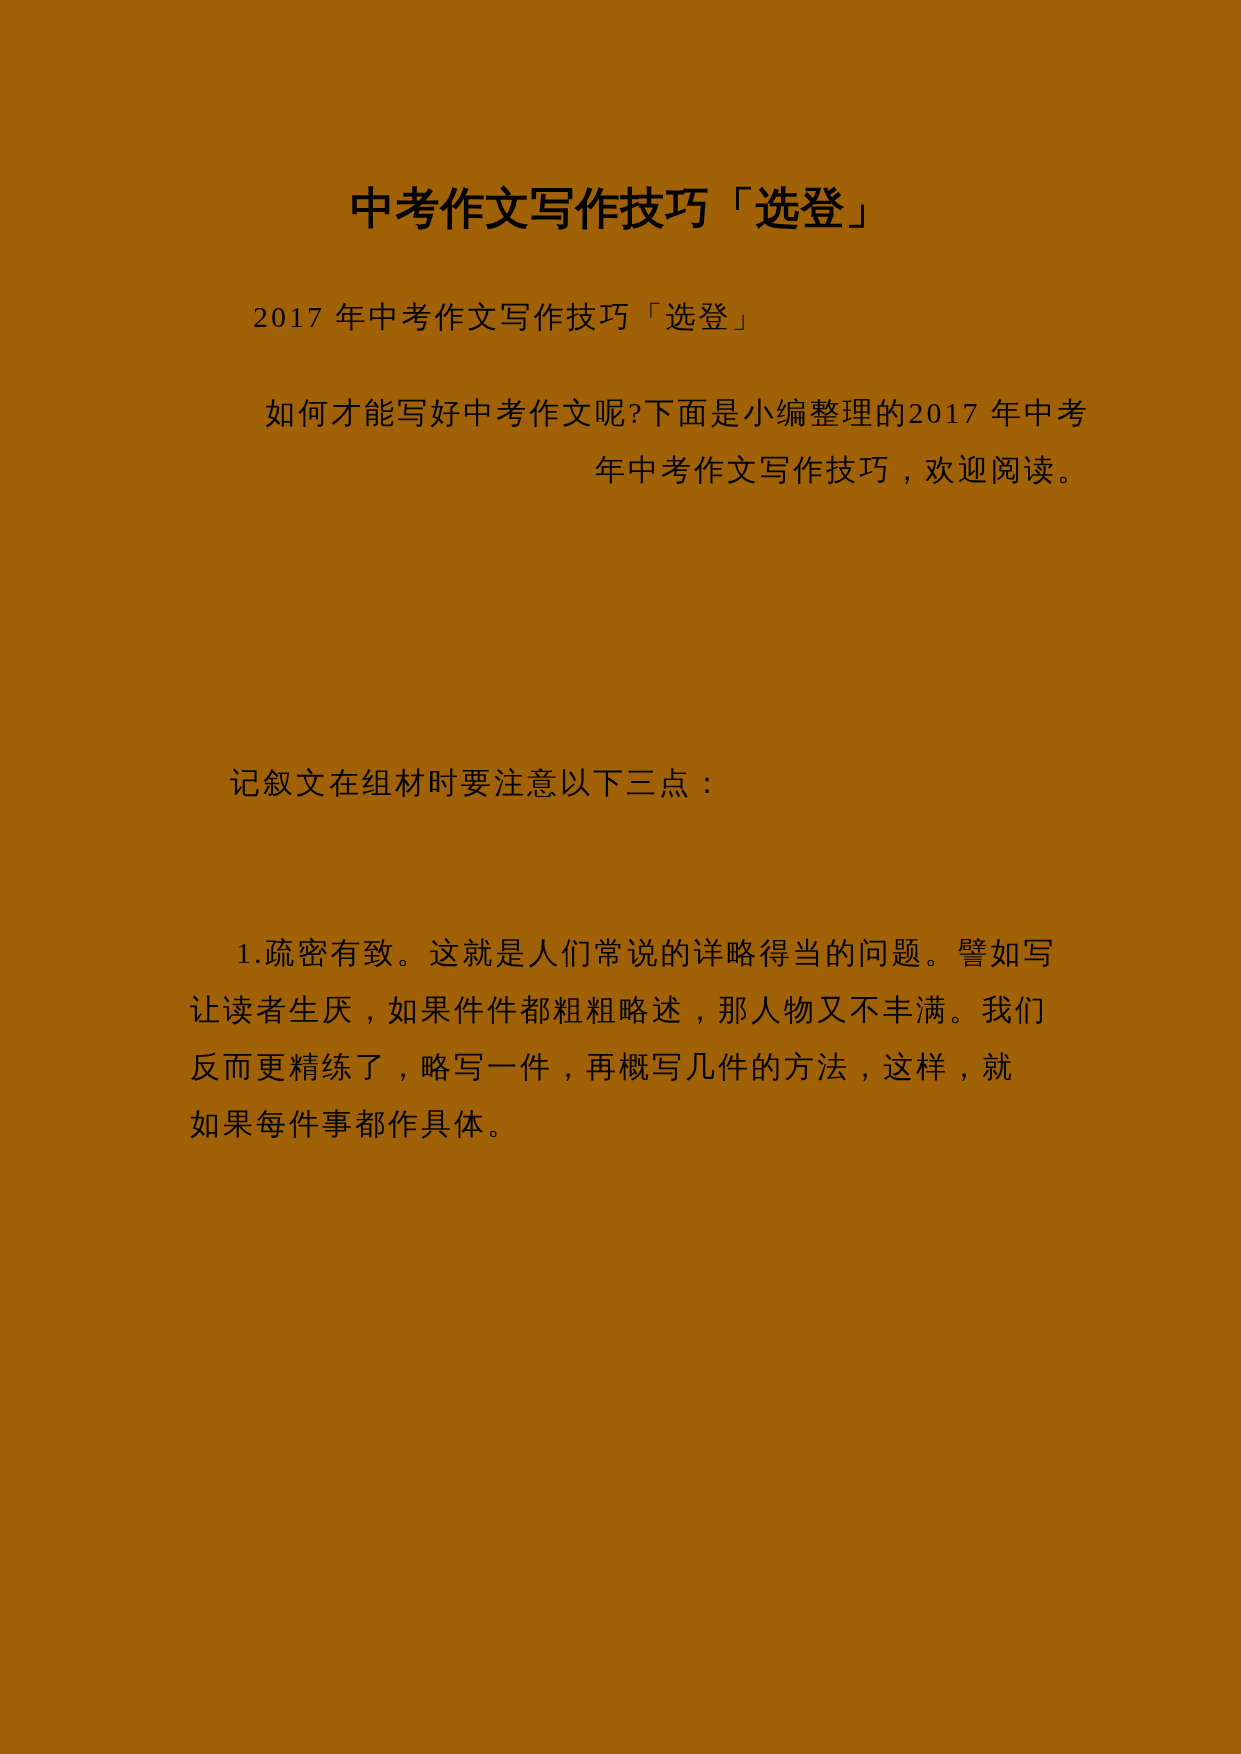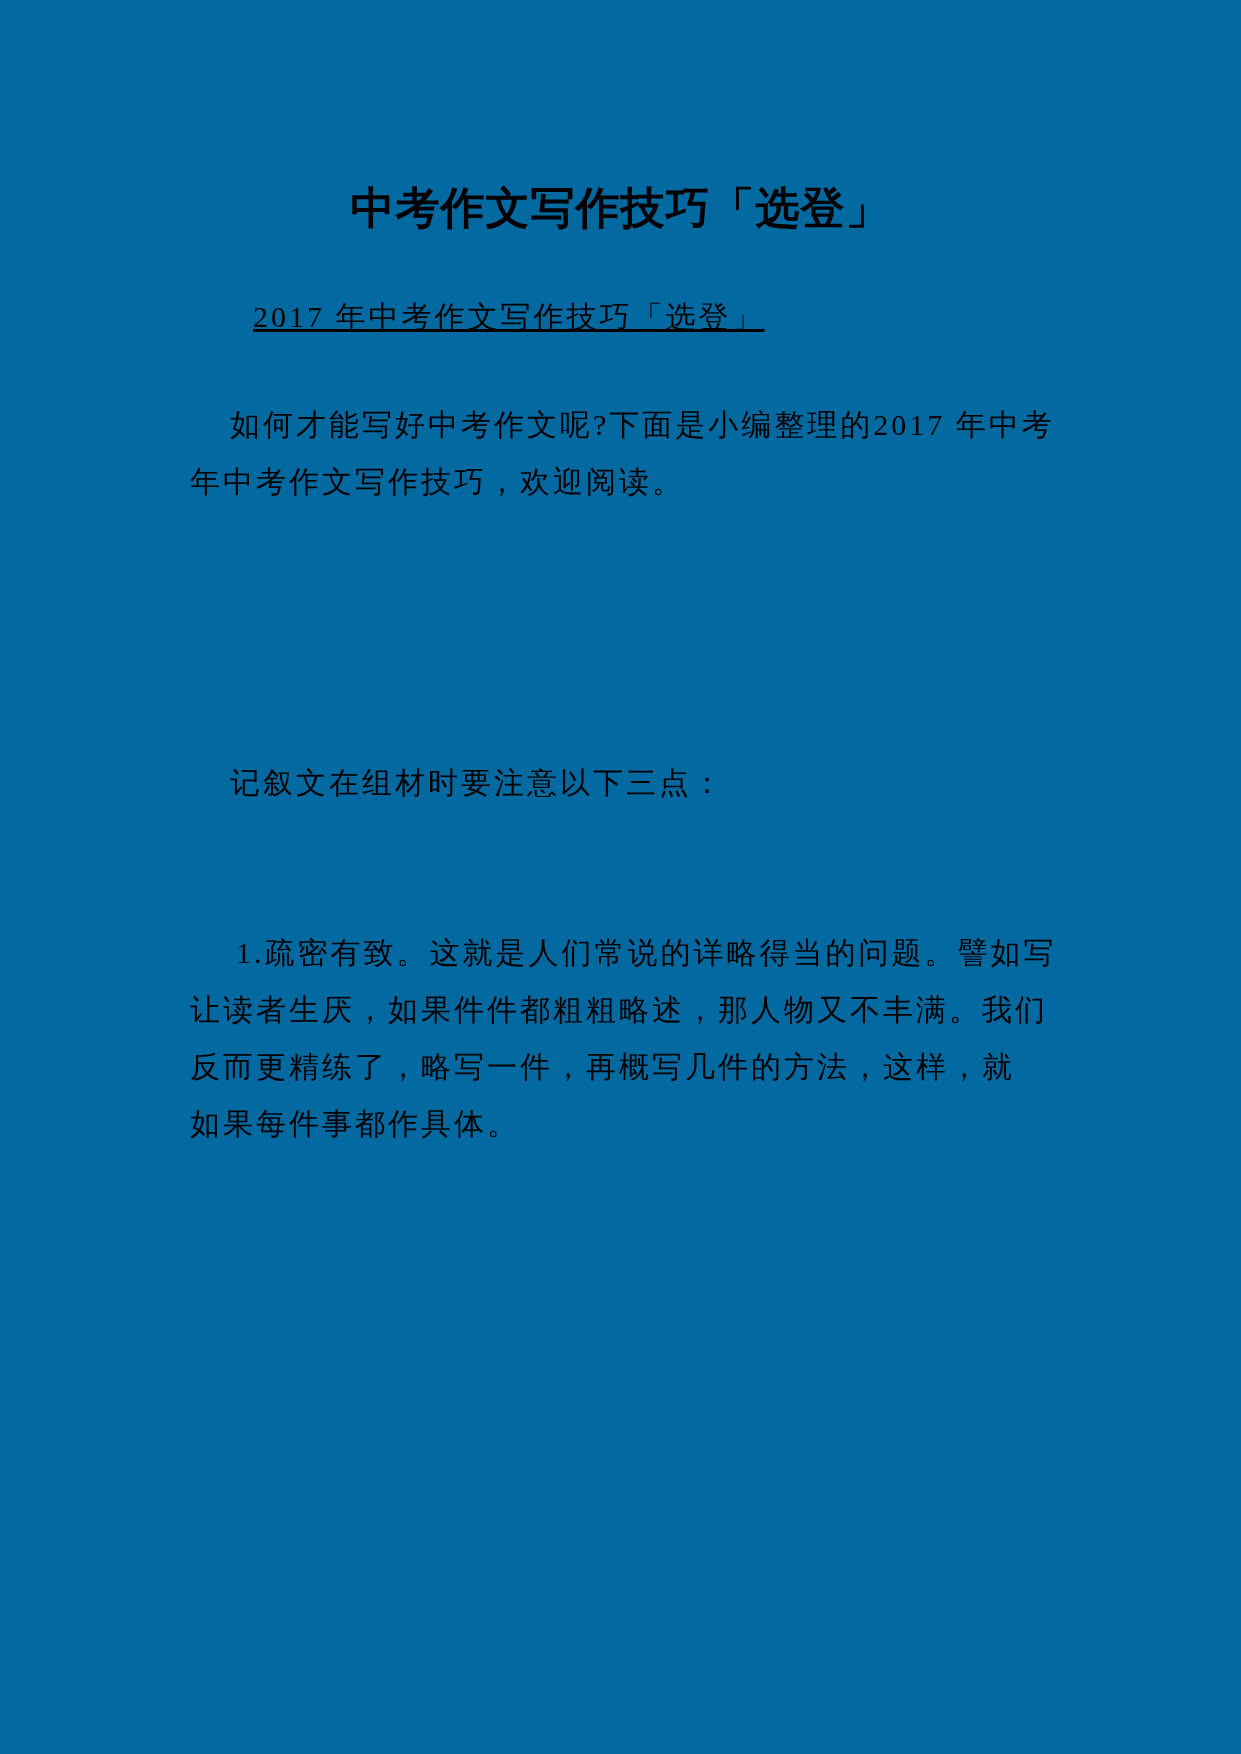--- a/index.html
+++ b/index.html
@@ -4,21 +4,21 @@
 <style>
   html, body {
     margin: 0;
     padding: 0;
     background: #ffffff;
   }
   .page {
     position: relative;
     width: 1241px;
     height: 1754px;
-    background: #0369a1;
+    background: #a16207;
     overflow: hidden;
     font-family: "Liberation Serif", "DejaVu Serif", serif;
     color: #000000;
   }
   .doc-title {
     position: absolute;
     top: 150px;
     left: 0;
     width: 1241px;
     text-align: center;
@@ -35,23 +35,23 @@
   }
   .line {
     height: 57px;
     line-height: 57px;
     font-size: 30px;
     letter-spacing: 3px;
     white-space: nowrap;
   }
   .indent      { padding-left: 40px; }
   .indent-num  { padding-left: 46px; }
-  .indent-wide { padding-left: 63px; text-decoration: underline; }
+  .indent-wide { padding-left: 63px; }
   .b-subtitle  { top: 288px; }
-  .b-intro     { top: 396px; }
+  .b-intro     { top: 384px; text-align: right; }
   .b-section   { top: 754px; }
   .b-para1     { top: 924px; }
   .b-para2     { top: 1393px; }
 </style>
 </head>
 <body>
 
 <div class="page">
 
   <h1 class="doc-title">中考作文写作技巧「选登」</h1>

